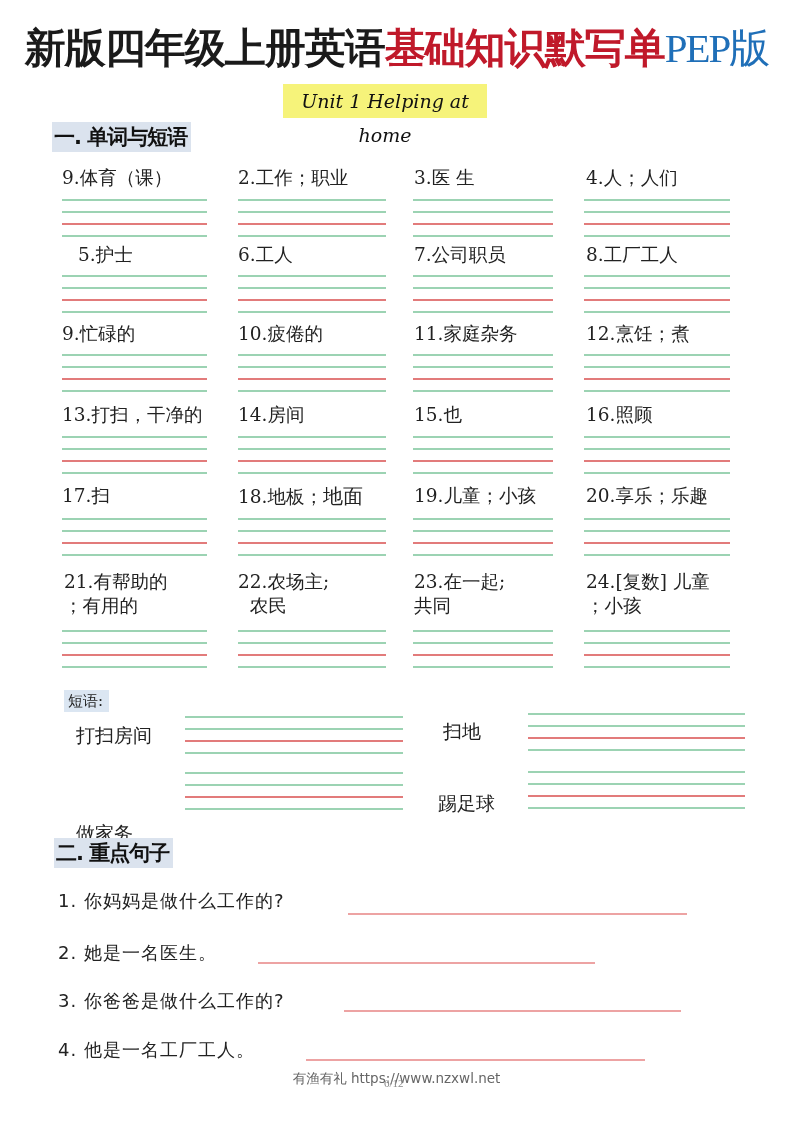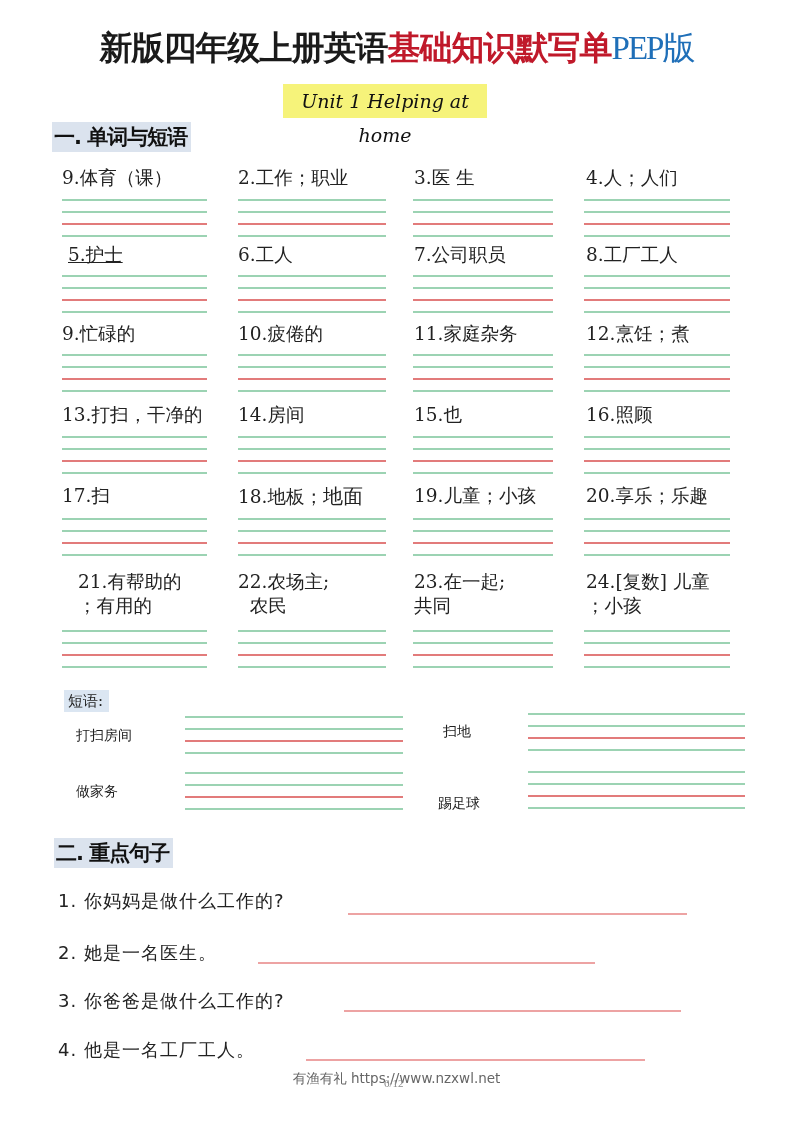--- a/index.html
+++ b/index.html
@@ -1,39 +1,39 @@
 <!DOCTYPE html>
 <html><head>
 <meta charset="utf-8">
 <style>
   html, body { margin:0; padding:0; background:#ffffff; }
   body { width:793px; height:1122px; position:relative; overflow:hidden;
          font-family:"DejaVu Serif", "Liberation Serif", serif; color:#222; }
   .title { position:absolute; left:0; top:26px; width:793px; text-align:center;
-           font-family:"DejaVu Sans", sans-serif; font-size:33px; font-weight:bold;
+           font-family:"DejaVu Sans", sans-serif; font-size:41px; font-weight:bold;
            letter-spacing:-1px; line-height:44px; }
   .title .t1 { color:#1a1a1a; }
   .title .t2 { color:#c0192a; }
   .title .t3 { color:#1f6fb8; font-family:"Liberation Serif", serif; font-weight:normal; letter-spacing:-2px; }
   .unit { position:absolute; left:283px; top:84px; height:34px; width:204px;
           background:#f6f37a; font-family:"DejaVu Serif", serif; font-style:italic;
           font-size:19px; line-height:34px; text-align:center; color:#111; }
   .sec { position:absolute; background:#dbe3ee; font-family:"DejaVu Sans", sans-serif;
          font-weight:bold; font-size:21px; line-height:30px; padding:0 4px 0 2px;
          letter-spacing:-1px; color:#111; }
   .cell { position:absolute; }
   .lbl { position:absolute; font-size:18.5px; line-height:24px; white-space:pre; color:#222; }
   .lbl .sm { font-size:20px; }
   .lines { position:absolute; height:40px; }
   .lines .ln { position:absolute; left:0; right:0; height:1.5px; }
   .g { background:#9cd3b3; }
   .r { background:#e27b7b; }
   .phr-head { position:absolute; left:64px; top:690px; background:#dbe6f2;
               font-size:15px; line-height:22px; padding:0 6px 0 4px; color:#222; }
-  .phr-lbl { position:absolute; font-size:14px; line-height:26px; color:#222; }
+  .phr-lbl { position:absolute; font-size:19px; line-height:26px; color:#222; }
   .sent { position:absolute; left:58px; font-family:"DejaVu Sans", sans-serif; font-size:18px;
           line-height:26px; color:#222; letter-spacing:1px; }
   .sent-line { position:absolute; height:1.5px; background:#eda3a3; }
   .footer { position:absolute; top:1070px; left:0; width:793px; text-align:center;
             font-family:"DejaVu Sans", sans-serif; font-size:13.5px; color:#666; }
   .pgnum { position:absolute; top:1077px; left:384px; font-size:11px; color:#888; font-family:"Liberation Serif", serif; }
 </style>
 </head>
 <body>
 
@@ -75,21 +75,21 @@
     <div class="cell">
       <div class="lbl" style="left: 586px; top: 166px;"><span>4.人；人们</span></div>
       <div class="lines" style="left: 584px; top: 199px; width: 146px;">
         <div class="ln g" style="top: 0px;"></div>
         <div class="ln g" style="top: 12px;"></div>
         <div class="ln r" style="top: 24px;"></div>
         <div class="ln g" style="top: 36px;"></div>
       </div>
     </div>
     <div class="cell">
-      <div class="lbl" style="left: 68px; top: 243px; text-decoration: underline;"><span>5.护士</span></div>
+      <div class="lbl" style="left: 78px; top: 243px;"><span>5.护士</span></div>
       <div class="lines" style="left: 62px; top: 275px; width: 145px;">
         <div class="ln g" style="top: 0px;"></div>
         <div class="ln g" style="top: 12px;"></div>
         <div class="ln r" style="top: 24px;"></div>
         <div class="ln g" style="top: 36px;"></div>
       </div>
     </div>
     <div class="cell">
       <div class="lbl" style="left: 238px; top: 243px;"><span>6.工人</span></div>
       <div class="lines" style="left: 238px; top: 275px; width: 148px;">
@@ -219,21 +219,21 @@
     <div class="cell">
       <div class="lbl" style="left: 586px; top: 484px;"><span>20.享乐；乐趣</span></div>
       <div class="lines" style="left: 584px; top: 518px; width: 146px;">
         <div class="ln g" style="top: 0px;"></div>
         <div class="ln g" style="top: 12px;"></div>
         <div class="ln r" style="top: 24px;"></div>
         <div class="ln g" style="top: 36px;"></div>
       </div>
     </div>
     <div class="cell">
-      <div class="lbl" style="left: 78px; top: 570px;"><span>21.有帮助的
+      <div class="lbl" style="left: 64px; top: 570px;"><span>21.有帮助的
 ；有用的</span></div>
       <div class="lines" style="left: 62px; top: 630px; width: 145px;">
         <div class="ln g" style="top: 0px;"></div>
         <div class="ln g" style="top: 12px;"></div>
         <div class="ln r" style="top: 24px;"></div>
         <div class="ln g" style="top: 36px;"></div>
       </div>
     </div>
     <div class="cell">
       <div class="lbl" style="left: 238px; top: 570px;"><span>22.农场主;
@@ -276,21 +276,21 @@
       <div class="ln r" style="top: 24px;"></div>
       <div class="ln g" style="top: 36px;"></div>
     </div>
     <div class="phr-lbl" style="left: 443px; top: 718px;">扫地</div>
     <div class="lines" style="left: 528px; top: 713px; width: 217px;">
       <div class="ln g" style="top: 0px;"></div>
       <div class="ln g" style="top: 12px;"></div>
       <div class="ln r" style="top: 24px;"></div>
       <div class="ln g" style="top: 36px;"></div>
     </div>
-    <div class="phr-lbl" style="left: 76px; top: 778px;">做家务</div>
+    <div class="phr-lbl" style="left: 76px; top: 820px;">做家务</div>
     <div class="lines" style="left: 185px; top: 772px; width: 218px;">
       <div class="ln g" style="top: 0px;"></div>
       <div class="ln g" style="top: 12px;"></div>
       <div class="ln r" style="top: 24px;"></div>
       <div class="ln g" style="top: 36px;"></div>
     </div>
     <div class="phr-lbl" style="left: 438px; top: 790px;">踢足球</div>
     <div class="lines" style="left: 528px; top: 771px; width: 217px;">
       <div class="ln g" style="top: 0px;"></div>
       <div class="ln g" style="top: 12px;"></div>

